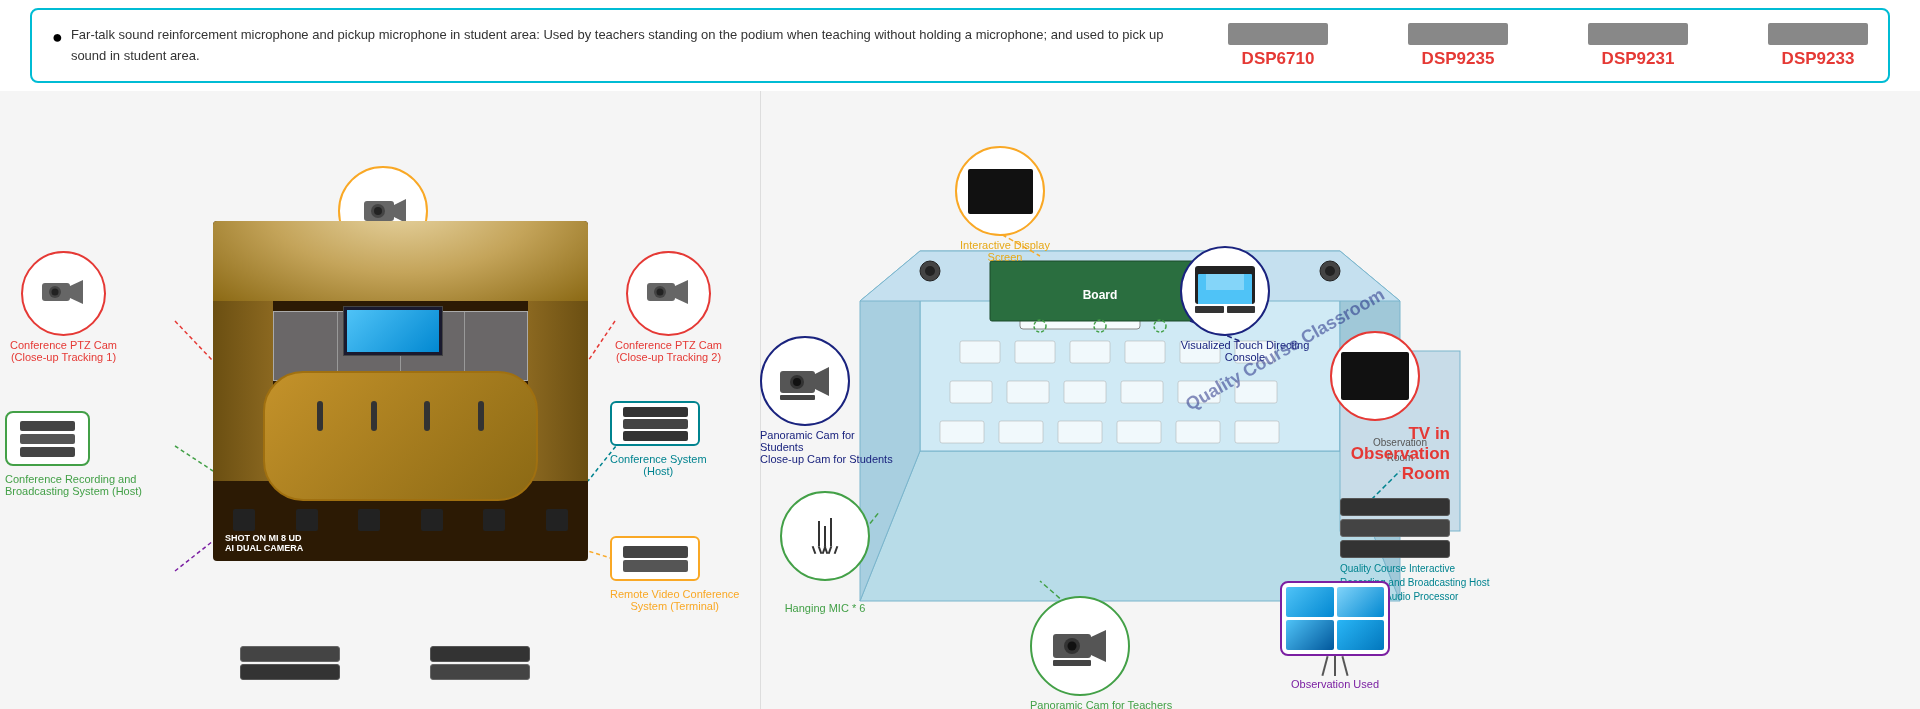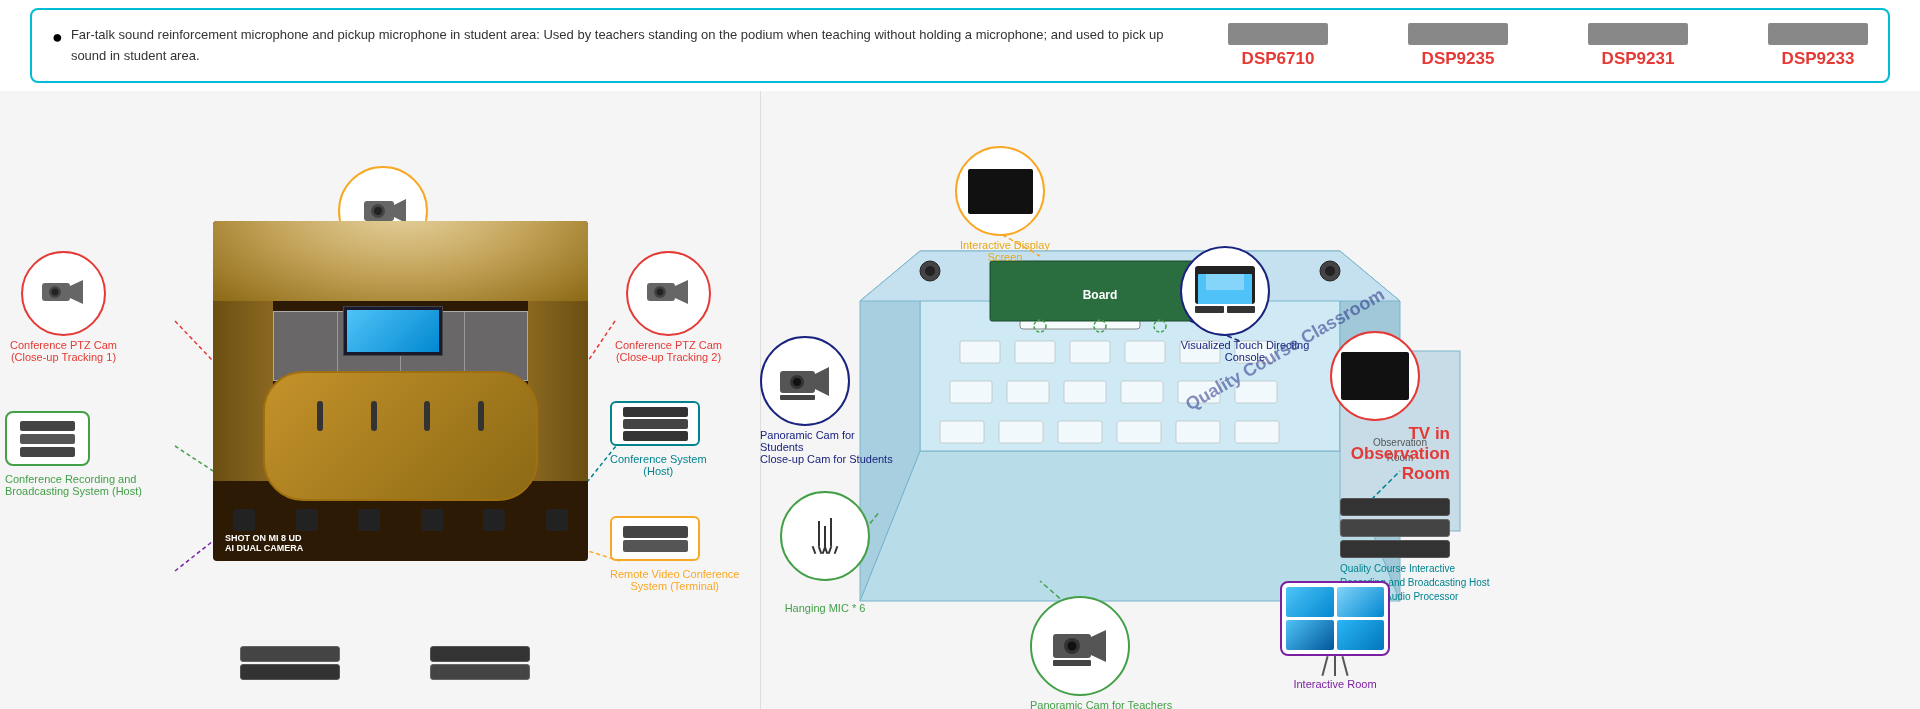--- a/index.html
+++ b/index.html
@@ -210,21 +210,21 @@
       <div class="device-circle circle-green" style="width:85px; height:55px; border-radius:8px;">
         <div style="display:flex; flex-direction:column; gap:3px; padding:5px;">
           <div style="width:55px;height:10px;background:#444;border-radius:2px;"></div>
           <div style="width:55px;height:10px;background:#555;border-radius:2px;"></div>
           <div style="width:55px;height:10px;background:#444;border-radius:2px;"></div>
         </div>
       </div>
       <div style="font-size:11px; color:#43a047; text-align:left; font-weight:500; margin-top:4px;">Conference Recording and<br>Broadcasting System (Host)</div>
     </div>
 
-    <div class="device" style="top: 425px; left: 610px; align-items: flex-start;">
+    <div class="device" style="top: 445px; left: 610px; align-items: flex-start;">
       <div class="device-circle circle-yellow" style="width:90px; height:45px; border-radius:6px;">
         <div style="display:flex; flex-direction:column; gap:2px; padding:4px;">
           <div style="width:65px;height:12px;background:#444;border-radius:2px;"></div>
           <div style="width:65px;height:12px;background:#555;border-radius:2px;"></div>
         </div>
       </div>
       <div style="font-size:11px; color:#f9a825; text-align:center; font-weight:500; margin-top:4px;">Remote Video Conference<br>System (Terminal)</div>
     </div>
 
 
@@ -433,18 +433,18 @@
           <div style="flex:1;background:linear-gradient(135deg,#4fc3f7,#01579b);border-radius:2px;"></div>
           <div style="flex:1;background:linear-gradient(135deg,#29b6f6,#0277bd);border-radius:2px;"></div>
         </div>
       </div>
 
       <div style="display:flex; justify-content:center; gap:8px;">
         <div style="width:2px;height:20px;background:#555;transform:rotate(15deg);"></div>
         <div style="width:2px;height:20px;background:#555;"></div>
         <div style="width:2px;height:20px;background:#555;transform:rotate(-15deg);"></div>
       </div>
-      <div style="font-size:11px; color:#7b1fa2; text-align:center; font-weight:500; margin-top:2px;">Interactive Room</div>
+      <div style="font-size:11px; color:#7b1fa2; text-align:center; font-weight:500; margin-top:2px;">Observation Used</div>
     </div>
 
   </div>
 
 </div>
 
 </body></html>

